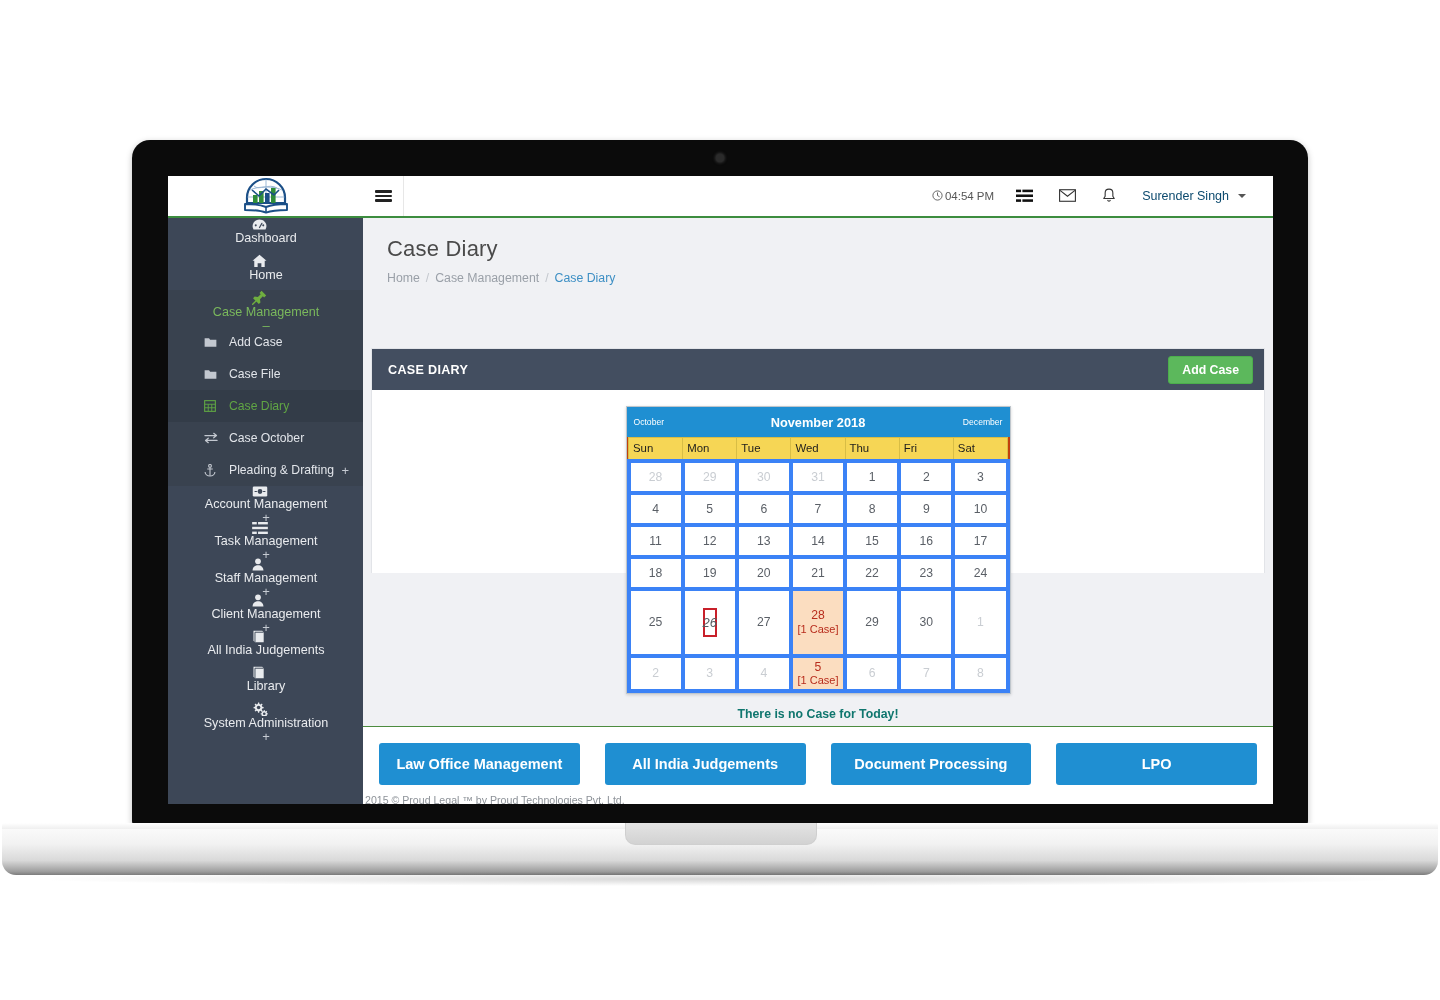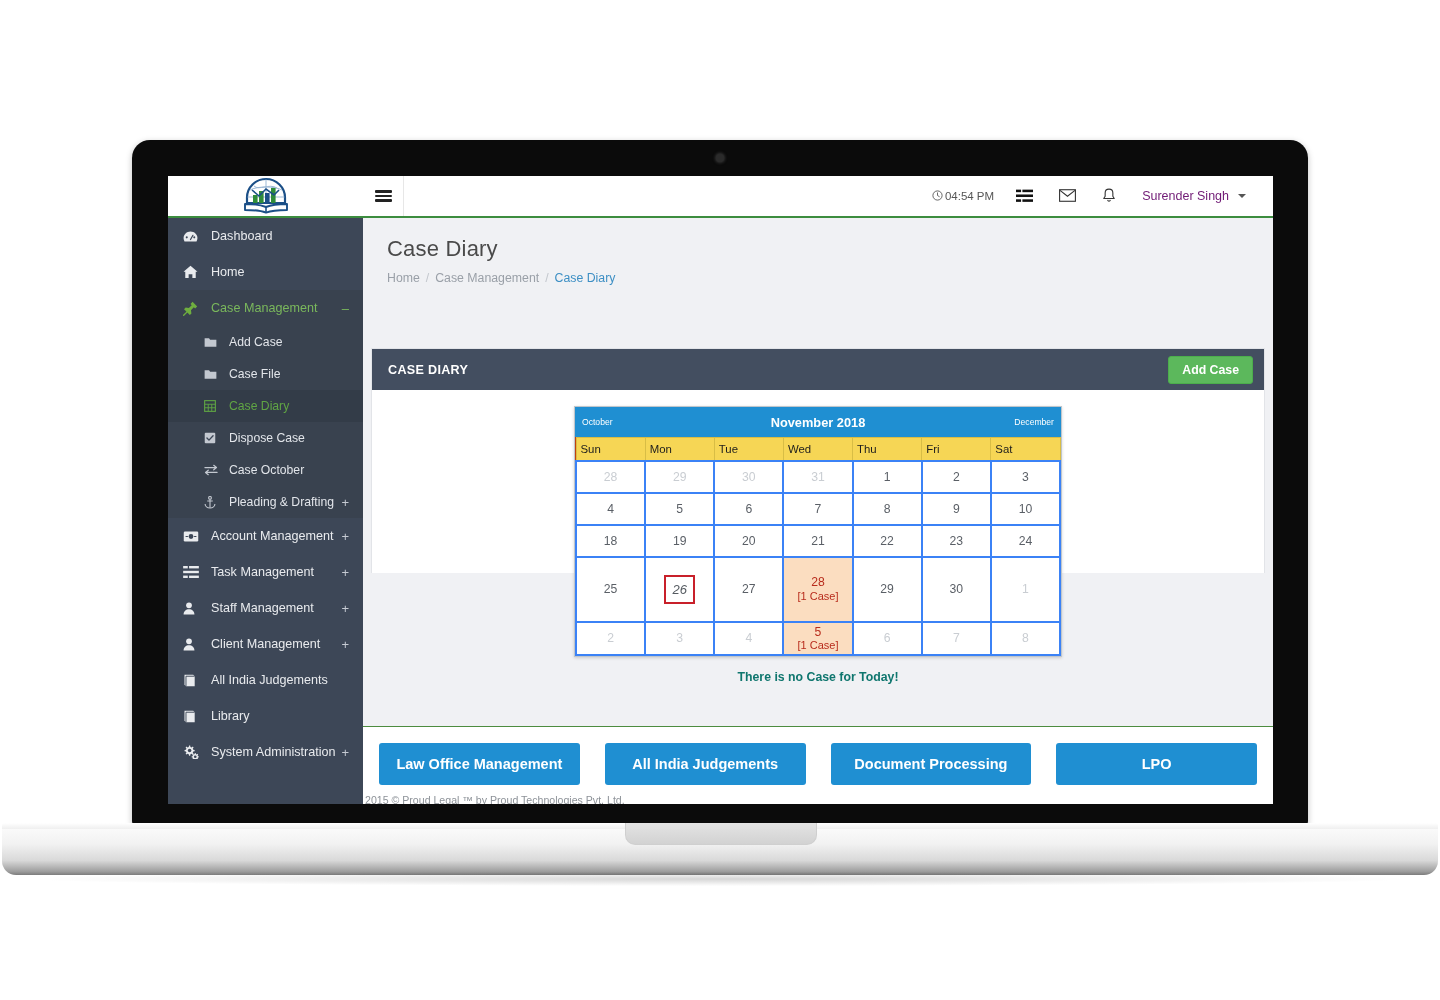--- a/index.html
+++ b/index.html
@@ -80,34 +80,34 @@
   #topbar-right {
     position: absolute; right: 14px; top: 0; height: 39px;
     display: flex; align-items: center; gap: 0px;
   }
   .tb-item {
     display: flex; align-items: center; justify-content: center;
     height: 40px; padding: 0 13px; color: #4a4a4a; font-size: 11.5px; cursor: pointer;
   }
   #clock-item { gap: 2px; color: #555; padding-right: 9px; }
   .tb-icon svg { display:block; }
-  #user-name { font-size: 12.5px; color: #701a75; padding-right: 4px; }
+  #user-name { font-size: 12.5px; color: #0c4a6e; padding-right: 4px; }
   .caret-dn { width:0;height:0;border-left:4px solid transparent;border-right:4px solid transparent;border-top:4px solid #555;margin-left:5px;}
 
   
   #sidebar {
     position: absolute; left: 0; top: 42px; width: 195px; height: 586px;
     background: #3d4757;
     overflow: hidden;
   }
   .nav-item {
     position: relative;
     display: flex; align-items: center;
     height: 36px; padding-left: 15px; padding-right: 14px;
-    color: #e9ebee; font-size: 12.6px; cursor: pointer;
+    color: #e9ebee; font-size: 12.6px; cursor: pointer; flex-direction: column;
   }
   .nav-item .nav-ic {
     width: 20px; min-width: 20px; display:flex; align-items:center; justify-content:flex-start;
     margin-right: 8px; color: #e9ebee;
   }
   .nav-item .nav-lb { flex: 1 1 auto; white-space: nowrap; }
   .nav-item .nav-plus { font-size: 13px; color: #c6cbd3; line-height: 1; }
   .nav-item.open-parent { background: #39424f; color: #7ab85c; }
   .nav-item.open-parent .nav-lb { color: #7ab85c; }
   .nav-item.open-parent .nav-ic { color: #6fae3f; }
@@ -149,21 +149,21 @@
   #panel-title { color: #ffffff; font-size: 12.6px; font-weight: bold; letter-spacing: .3px; }
   #add-case-btn {
     background: #5cb85c; border: 1px solid #4cae4c; color: #fff;
     font-size: 12.3px; font-weight: bold; padding: 6px 13px; border-radius: 3px; cursor: pointer;
     font-family: "Liberation Sans", sans-serif;
   }
   #panel-body { padding: 16px 0 0 0; background:#fff; height: 183px; }
 
   
   #calendar {
-    width: 488px; margin: 0 auto;
+    width: 385px; margin: 0 auto;
     border: 1px solid #bfc6cc;
     box-shadow: 0 1px 3px rgba(0,0,0,.16);
     background:#c2410c;
   }
   #cal-head {
     position: relative; height: 30px; background: #1f8fd2;
     display:flex; align-items:center; justify-content:center;
   }
   #cal-title { color: #ffffff; font-size: 12.8px; font-weight: bold; }
   .cal-nav { position:absolute; top:50%; transform: translateY(-50%); color:#ffffff; font-size:8.6px; cursor:pointer; }
@@ -172,21 +172,21 @@
 
   table#cal-table { border-collapse: collapse; width: 100%; table-layout: fixed; }
   table#cal-table thead th {
     background: #f6d655; color: #1d1d1d; font-size: 11.4px; font-weight: normal;
     height: 23px; text-align: left; padding-left: 4px;
     border: 1px solid #d8bd45;
   }
   table#cal-table tbody td {
     height: 32px; text-align: center; vertical-align: middle;
     font-size: 12.2px; color: #5a5f66;
-    border: 2px solid #3b82f6; background: #fff;
+    border: 4px solid #3b82f6; background: #fff;
   }
   table#cal-table tbody td.muted { color: #c9cdd2; }
   table#cal-table tbody td.today-cell { padding: 16px; }
   .today-box {
     display:flex; align-items:center; justify-content:center;
     height: 29px; margin: 1px 2px;
     border: 2px solid #c8202a; color: #555b61; font-style: italic; font-size: 13px;
   }
   table#cal-table tbody td.has-case {
     background: #fbddc0; color: #b82c1c; font-size: 11.4px; line-height: 1.18; padding: 2px 0;
@@ -351,30 +351,20 @@
           <span class="sub-plus"></span>
         </div>
         <div class="sub-item active">
           <span class="sub-ic">
             <svg width="12" height="12" viewBox="0 0 13 13">
                 <rect x="0.7" y="0.7" width="11.6" height="11.6" fill="none" stroke="currentColor" stroke-width="1.2"></rect>
                 <path d="M0.7 4.6 L12.3 4.6 M0.7 8.4 L12.3 8.4 M4.6 4.6 L4.6 12.3 M8.4 4.6 L8.4 12.3" stroke="currentColor" stroke-width="1"></path>
               </svg>
           </span>
           <span class="sub-lb">Case Diary</span>
-          <span class="sub-plus"></span>
-        </div>
-        <div class="sub-item">
-          <span class="sub-ic">
-            <svg width="12" height="12" viewBox="0 0 13 13">
-                <rect x="0.8" y="0.8" width="11.4" height="11.4" rx="1" fill="currentColor"></rect>
-                <path d="M3.2 6.6 L5.4 8.8 L9.8 4" stroke="#3d4757" stroke-width="1.5" fill="none" stroke-linecap="round" stroke-linejoin="round"></path>
-              </svg>
-          </span>
-          <span class="sub-lb">Dispose Case</span>
           <span class="sub-plus"></span>
         </div>
         <div class="sub-item">
           <span class="sub-ic">
             <svg width="14" height="12" viewBox="0 0 15 12">
                 <path d="M1 3.4 L13 3.4 M10.4 1 L13.4 3.4 L10.4 5.8" stroke="currentColor" stroke-width="1.3" fill="none" stroke-linecap="round" stroke-linejoin="round"></path>
                 <path d="M14 8.6 L2 8.6 M4.6 6.2 L1.6 8.6 L4.6 11" stroke="currentColor" stroke-width="1.3" fill="none" stroke-linecap="round" stroke-linejoin="round"></path>
               </svg>
           </span>
           <span class="sub-lb">Case October</span>
@@ -526,20 +516,29 @@
                     <td>3</td>
                   </tr>
                   <tr>
                     <td>4</td>
                     <td>5</td>
                     <td>6</td>
                     <td>7</td>
                     <td>8</td>
                     <td>9</td>
                     <td>10</td>
+                  </tr>
+                  <tr>
+                    <td>11</td>
+                    <td>12</td>
+                    <td>13</td>
+                    <td>14</td>
+                    <td>15</td>
+                    <td>16</td>
+                    <td>17</td>
                   </tr>
                   <tr>
                     <td>18</td>
                     <td>19</td>
                     <td>20</td>
                     <td>21</td>
                     <td>22</td>
                     <td>23</td>
                     <td>24</td>
                   </tr>

